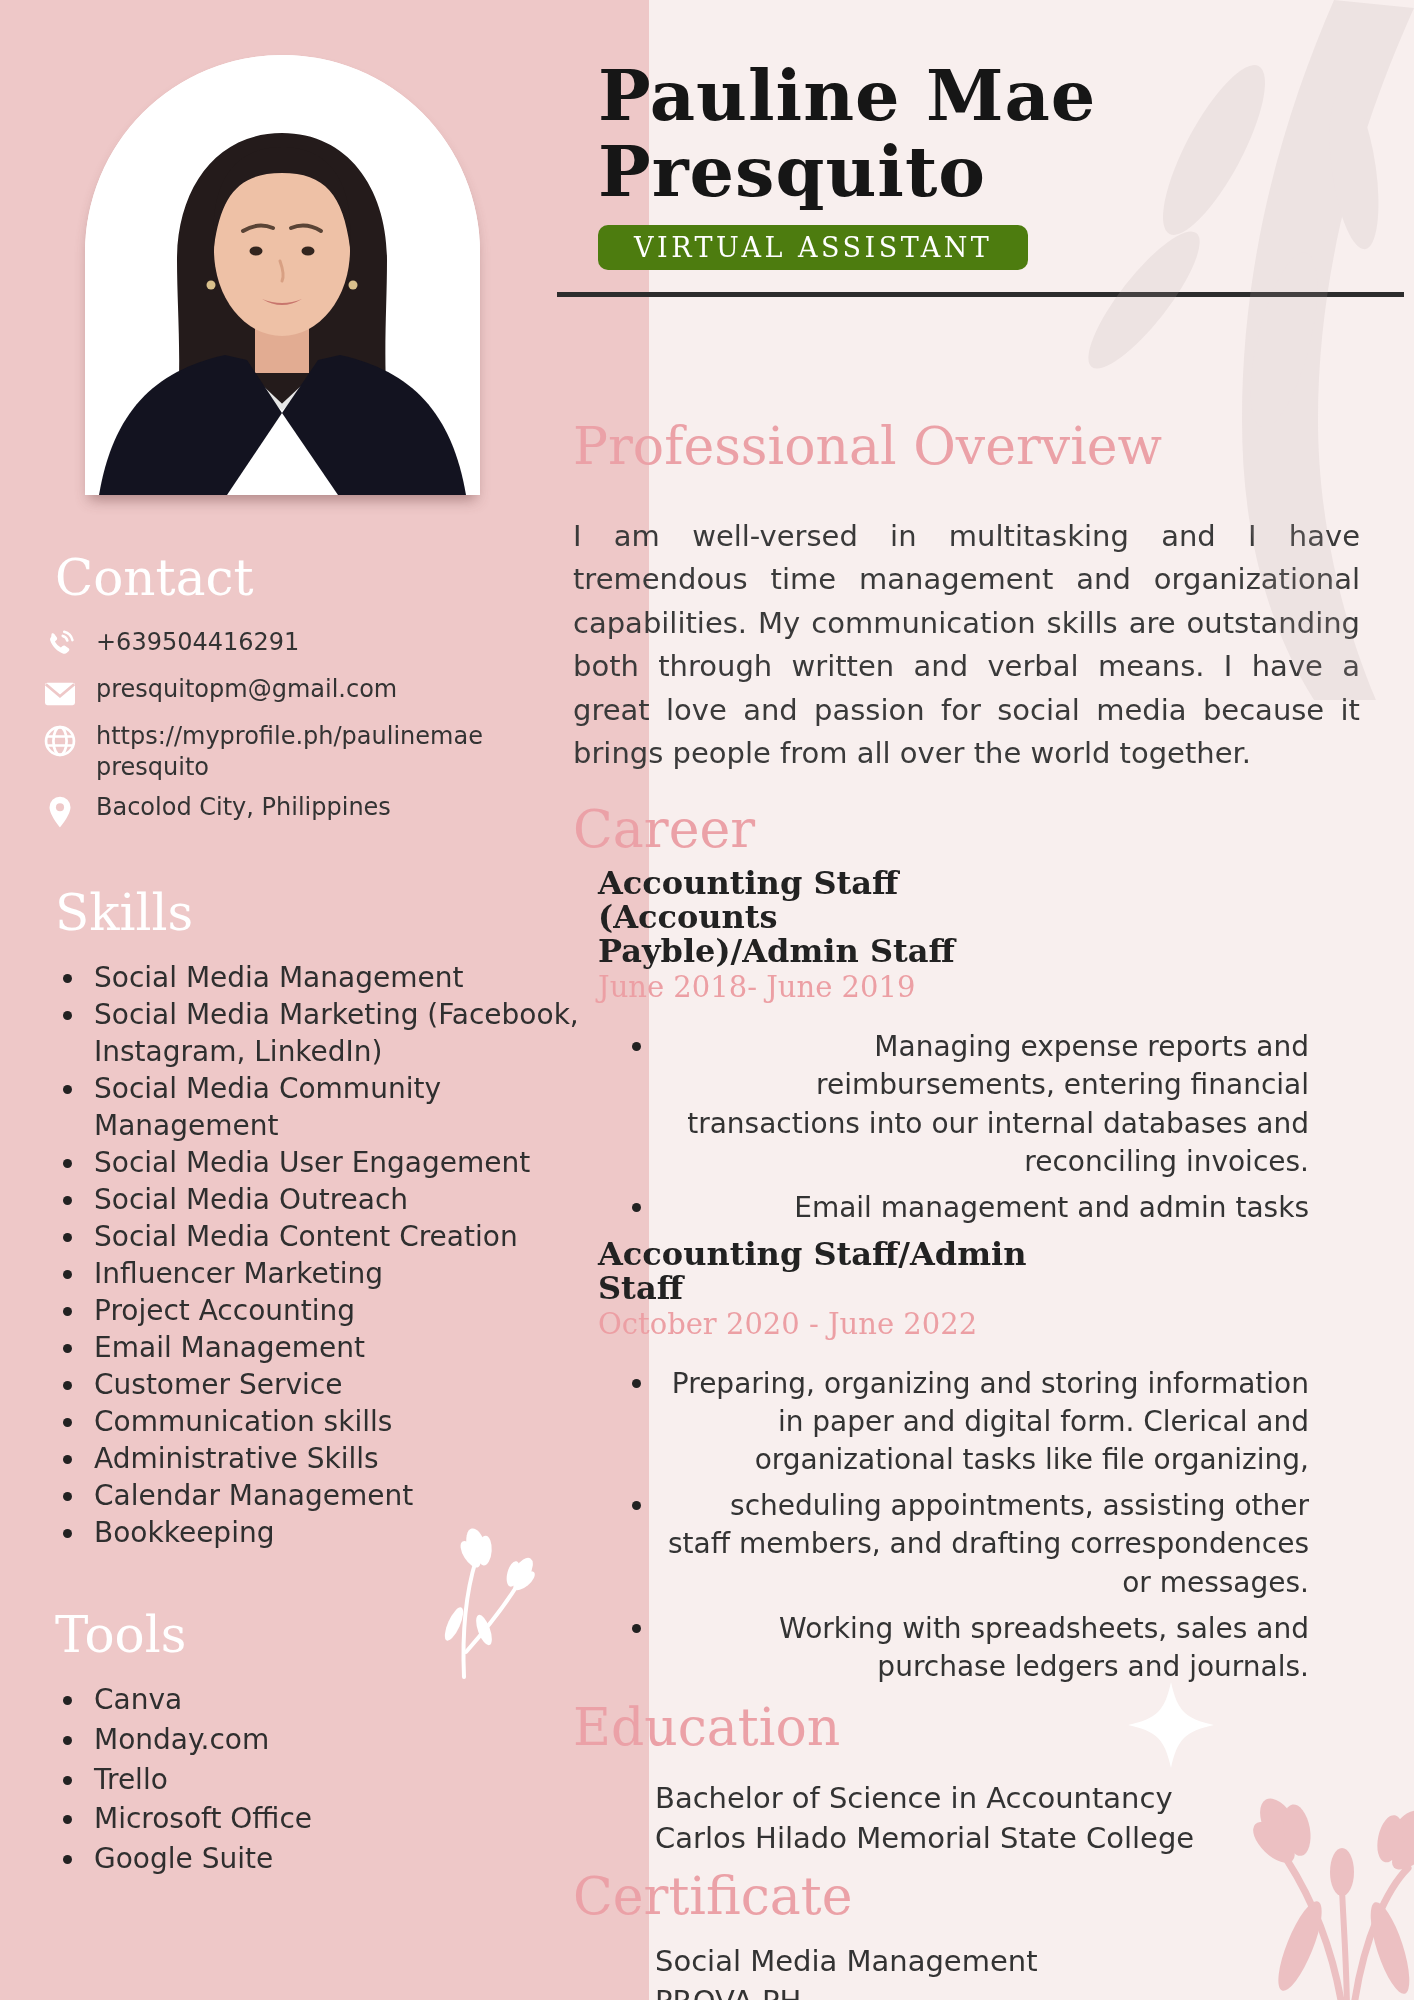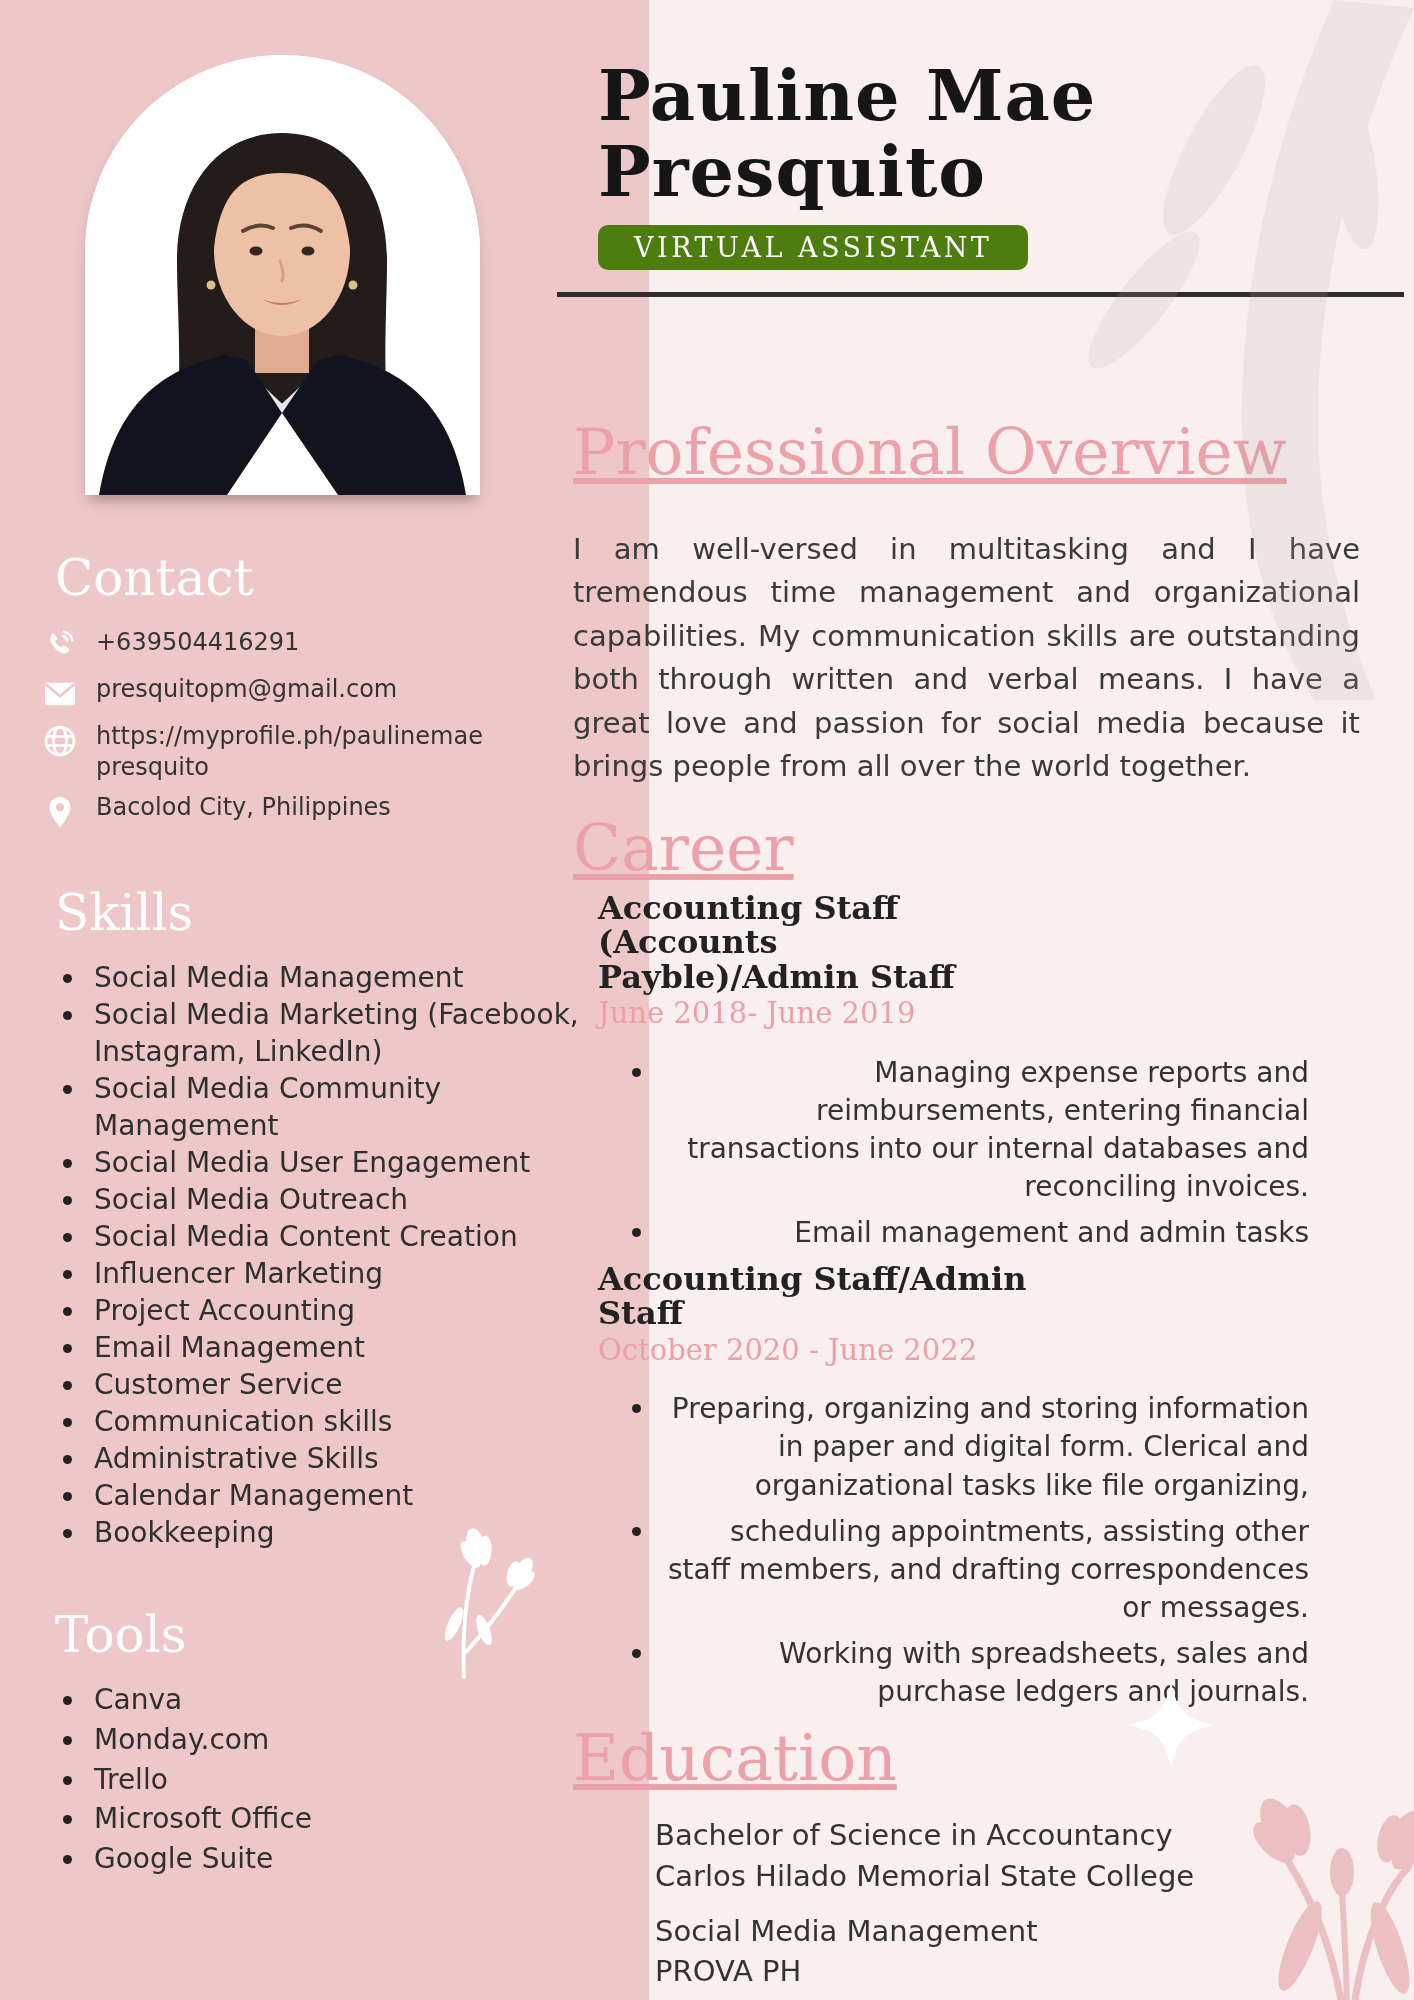--- a/index.html
+++ b/index.html
@@ -25,22 +25,22 @@
   
   .main{position:absolute;left:537px;top:0;width:877px;height:1408px;
         padding:0 54px 0 36px;box-sizing:border-box;}
   .name{margin:58px 0 0 25px;font-family:"DejaVu Serif",serif;font-weight:700;
         font-size:70px;line-height:1.08;color:#161616;letter-spacing:1px;}
   .name span{display:block;}
   .badge{display:inline-block;margin:16px 0 0 25px;padding:7px 36px;background:#4d7c0f;
          border-radius:10px;font-family:"DejaVu Serif",serif;font-size:27px;color:#ffffff;
          letter-spacing:3.5px;}
   .rule{height:5px;background:#2d2d2d;margin:22px -44px 0 -16px;}
-  .pink-heading{font-family:"DejaVu Serif",serif;font-weight:500;font-size:63px;line-height:1.15;
-                color:#eba1a7;margin:0;text-decoration:underline;}
+  .pink-heading{font-family:"DejaVu Serif",serif;font-weight:500;font-size:52px;line-height:1.15;
+                color:#eba1a7;margin:0;}
   .overview-heading{margin-top:120px;}
   .overview-body{margin:38px 0 0 0;font-size:29px;line-height:1.5;color:#3a3a3a;
                  text-align:justify;}
   .career-heading{margin-top:24px;}
   .job{margin-left:25px;}
   .job h3{margin:0;font-family:"DejaVu Serif",serif;font-weight:700;font-size:32px;
           line-height:1.07;color:#222222;max-width:430px;}
   .job.first{margin-top:6px;}
   .job.second{margin-top:10px;}
   .job .date{margin-top:4px;font-family:"DejaVu Serif",serif;font-size:29px;line-height:1.1;
@@ -199,20 +199,21 @@
           <li>Working with spreadsheets, sales and purchase ledgers and journals.</li>
         </ul>
     </section>
 
     <h2 class="pink-heading education-heading">Education</h2>
     <div class="plain-lines">
       <div>Bachelor of Science in Accountancy</div>
       <div>Carlos Hilado Memorial State College</div>
     </div>
 
+    <h2 class="pink-heading certificate-heading">Certificate</h2>
     <div class="plain-lines cert">
       <div>Social Media Management</div>
       <div>PROVA PH</div>
     </div>
   </main>
 
   <svg class="decor watermark" width="600" height="700" viewBox="0 0 600 700">
     <g fill="#b7a6a6">
       <path d="M520 0 C468 120 428 260 428 420 C428 525 450 620 500 700 L562 700 C520 600 504 500 504 420 C504 268 546 128 600 8 Z"></path>
       <ellipse cx="400" cy="150" rx="28" ry="95" transform="rotate(28 400 150)"></ellipse>

